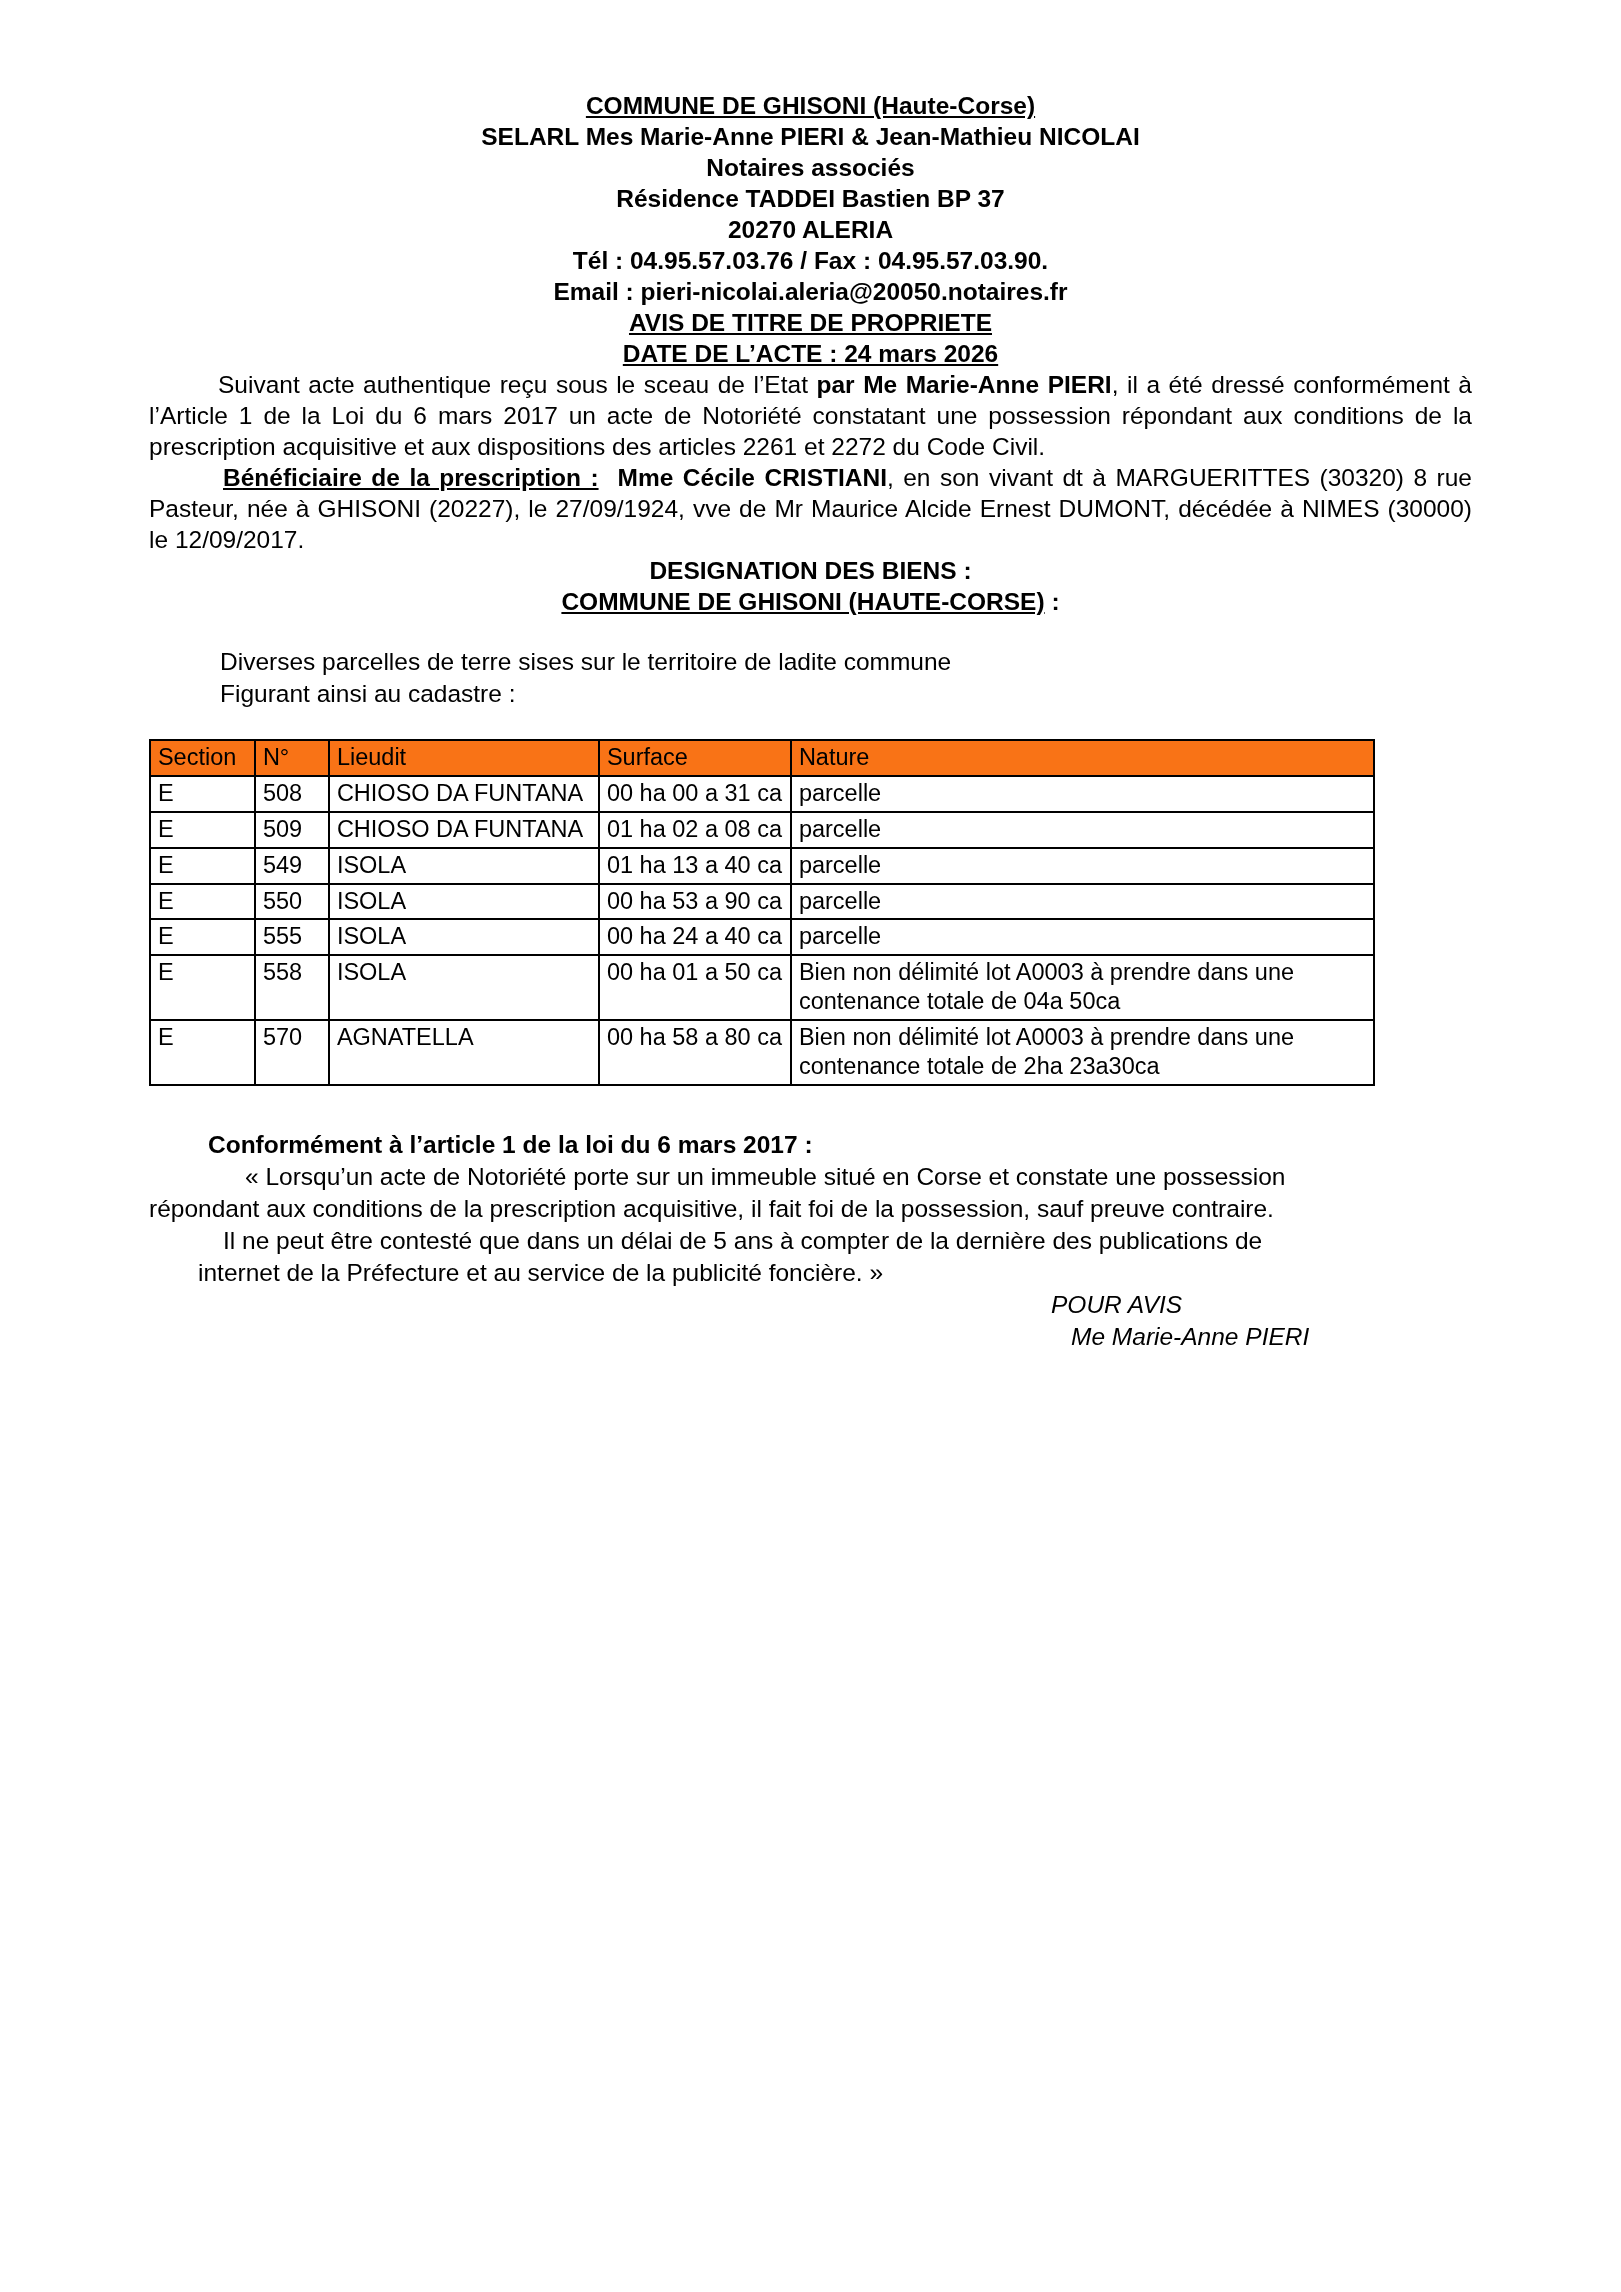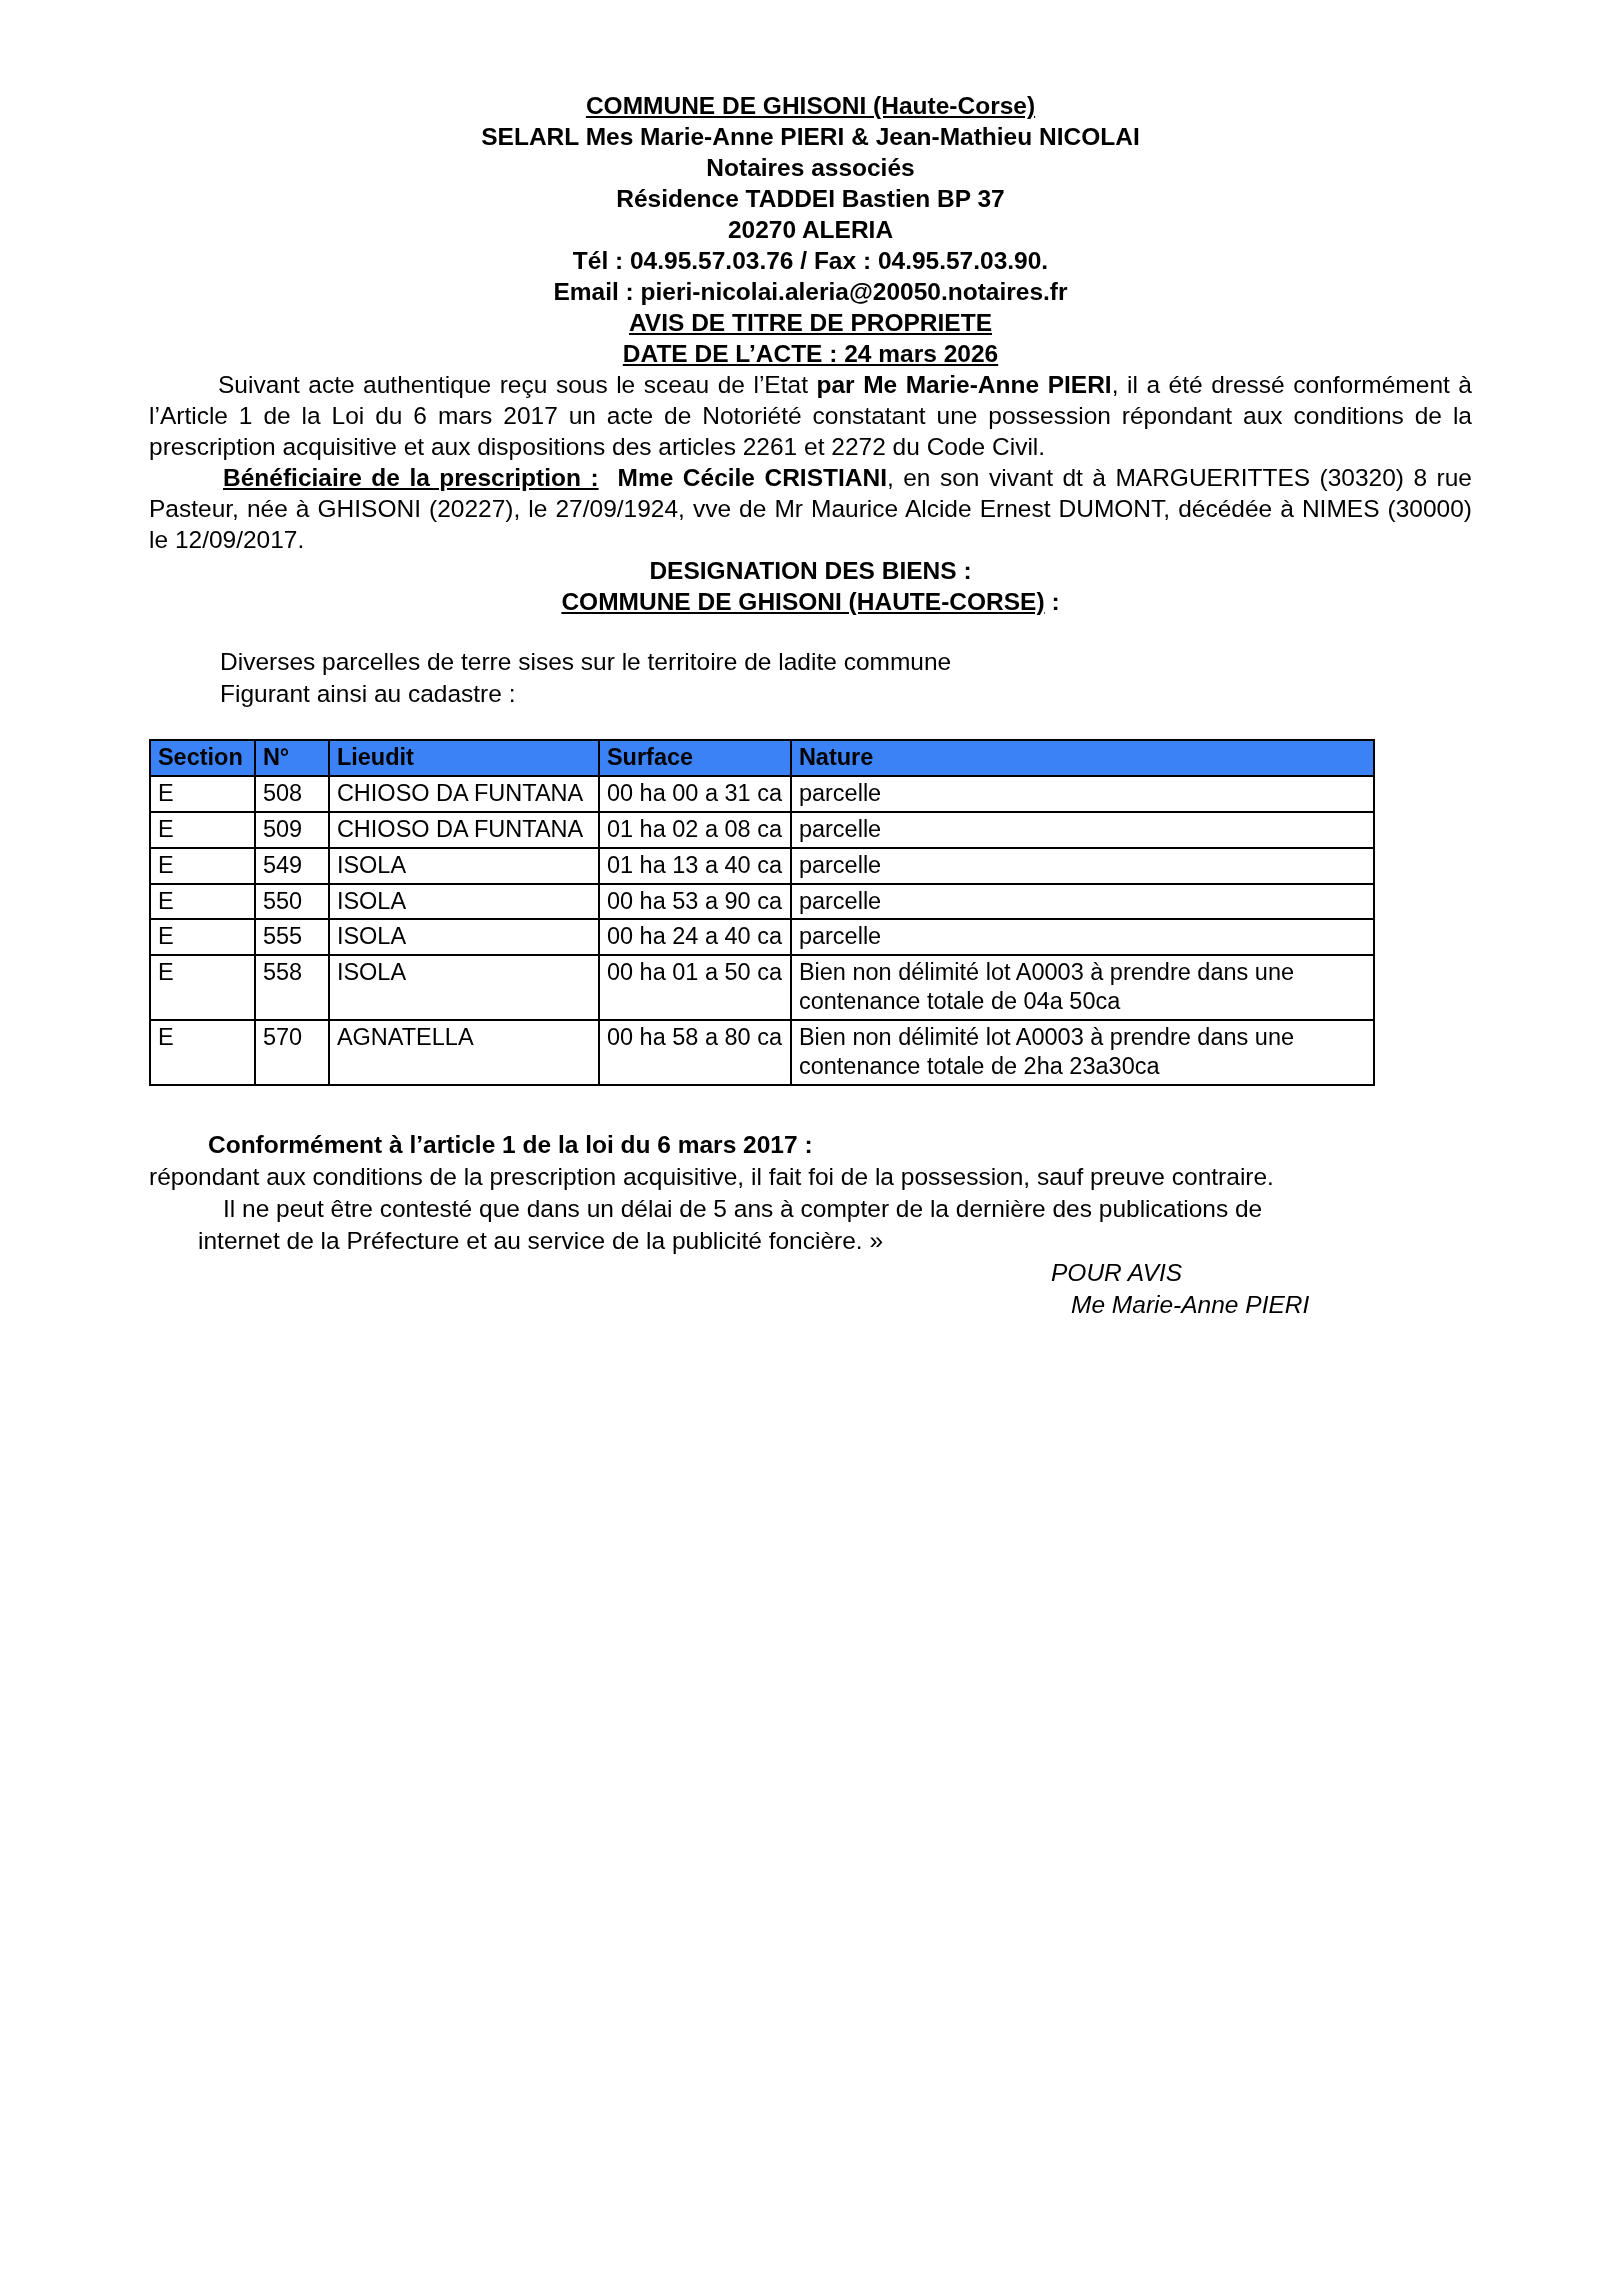--- a/index.html
+++ b/index.html
@@ -71,22 +71,21 @@
   }
   table.cadastre td, table.cadastre th {
     border: 2px solid #000000;
     padding: 2px 5.9px 2.9px 6.9px;
     vertical-align: top;
     text-align: left;
     font-weight: normal;
     line-height: 29px;
   }
   table.cadastre thead td {
-    background: #3b82f6;
-    font-weight: bold;
+    background: #f97316;
   }
   .col-section { width: 105px; }
   .col-num { width: 74px; }
   .col-lieudit { width: 270px; }
   .col-surface { width: 192px; }
   .col-nature { width: auto; }
   td.bold-cell { font-weight: bold; }
 
   .after-table {
     font-size: 24.5px;
@@ -208,20 +207,21 @@
         <td>00 ha 58 a 80 ca</td>
         <td>Bien non délimité lot A0003 à prendre dans une contenance totale de 2ha 23a30ca</td>
       </tr>
     </tbody>
   </table>
 
   <div class="spacer-30"></div>
   <div class="spacer-14"></div>
 
   <div class="after-table ml72">Conformément à l’article 1 de la loi du 6 mars 2017 :</div>
+  <div class="quote-block q1">« Lorsqu’un acte de Notoriété porte sur un immeuble situé en Corse et constate une possession</div>
   <div class="quote-block q2">répondant aux conditions de la prescription acquisitive, il fait foi de la possession, sauf preuve contraire.</div>
   <div class="quote-block q3">Il ne peut être contesté que dans un délai de 5 ans à compter de la dernière des publications de</div>
   <div class="quote-block q5">internet de la Préfecture et au service de la publicité foncière. »</div>
 
   <div class="signature">
     <div>POUR AVIS</div>
     <div class="line2">Me Marie-Anne PIERI</div>
   </div>
 
 </div>

